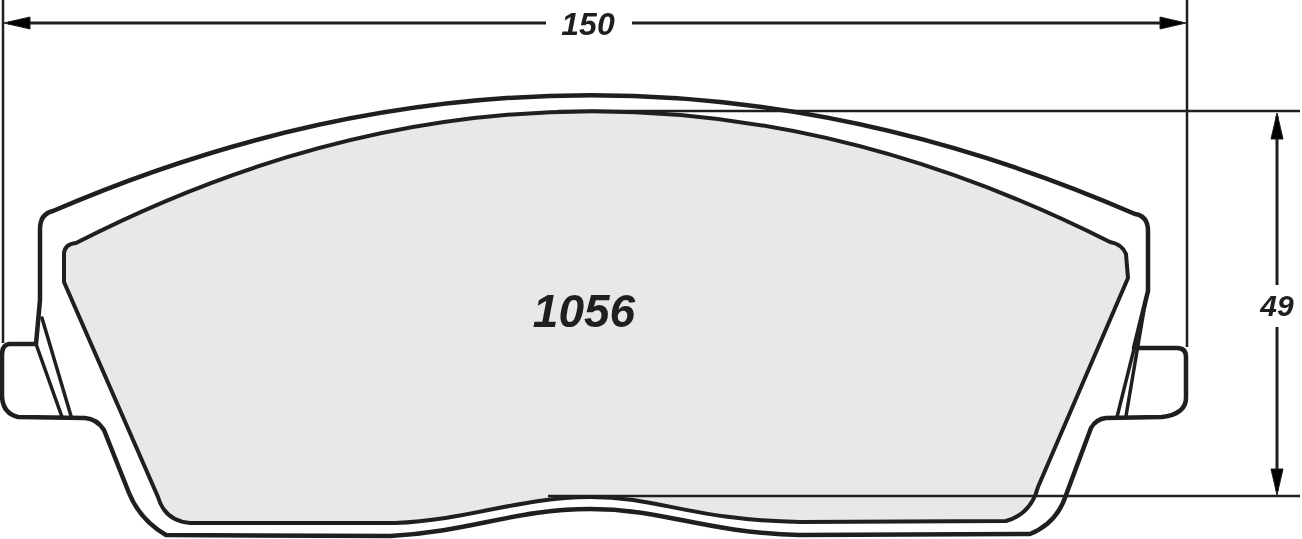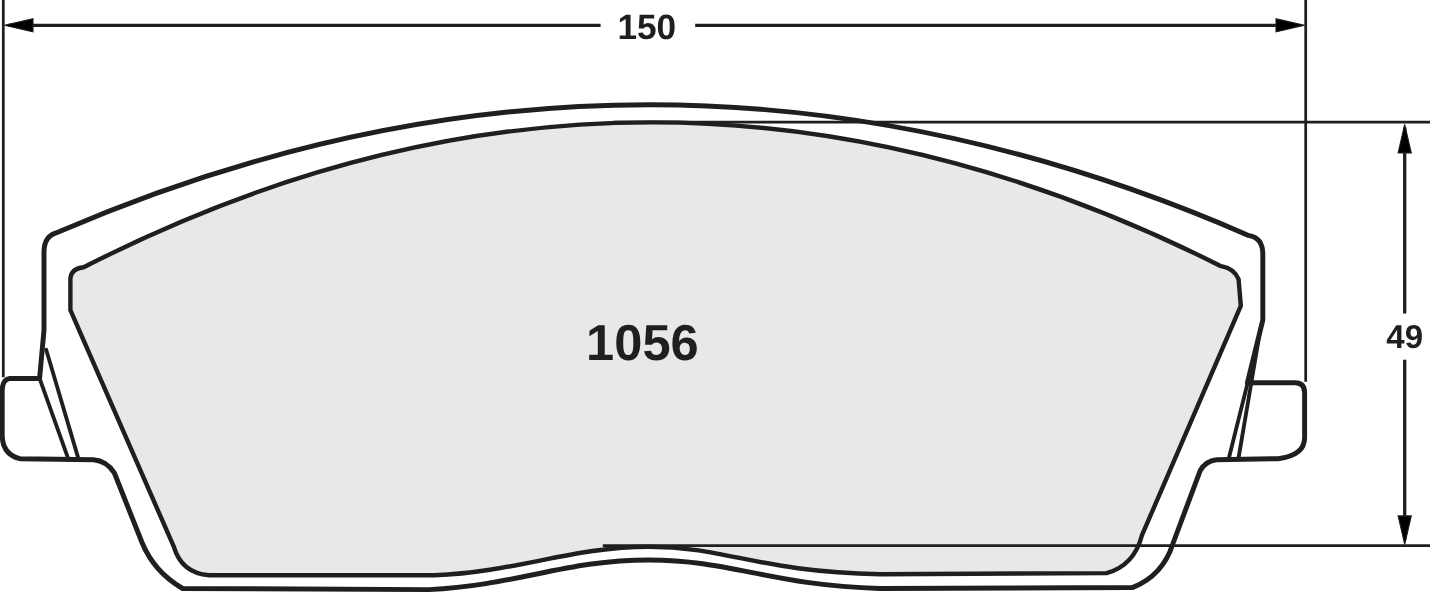--- a/index.html
+++ b/index.html
@@ -8,20 +8,21 @@
     background: #ffffff;
     width: 1302px;
     height: 539px;
     overflow: hidden;
     font-family: "Liberation Sans", sans-serif;
   }
   .drawing-wrap {
     width: 1302px;
     height: 539px;
     position: relative;
+    font-style: italic;
   }
   svg {
     display: block;
   }
   .outline {
     fill: #ffffff;
     stroke-width: 4.5;
     stroke-linejoin: round;
     stroke-linecap: round;
   }

